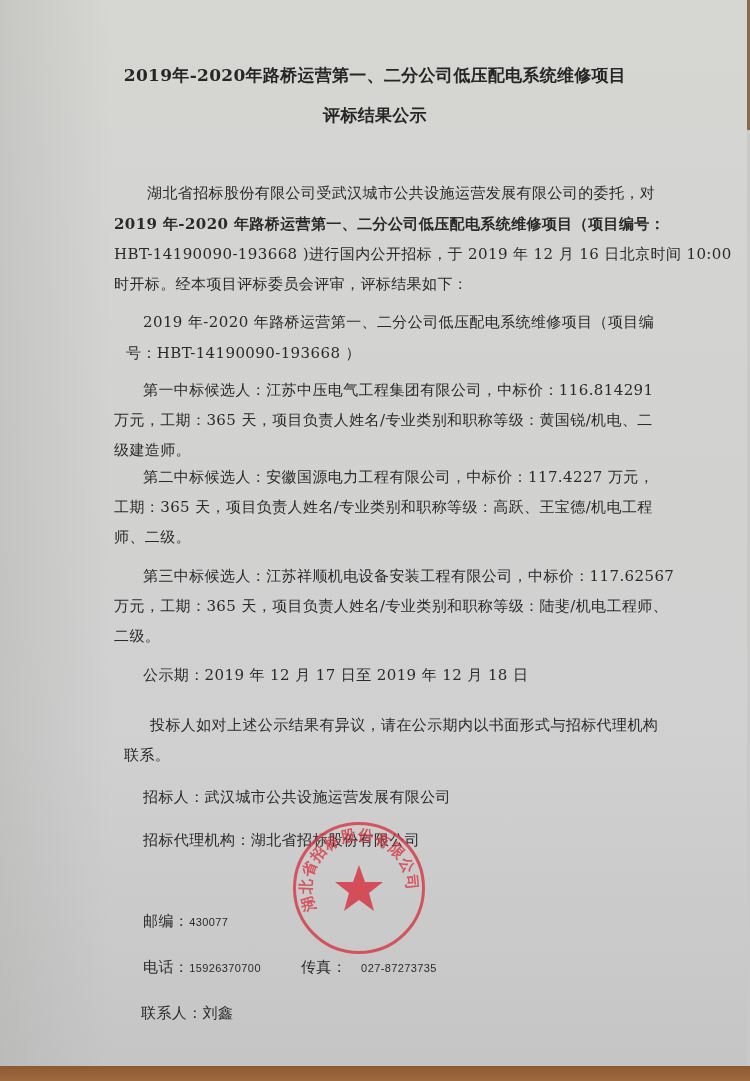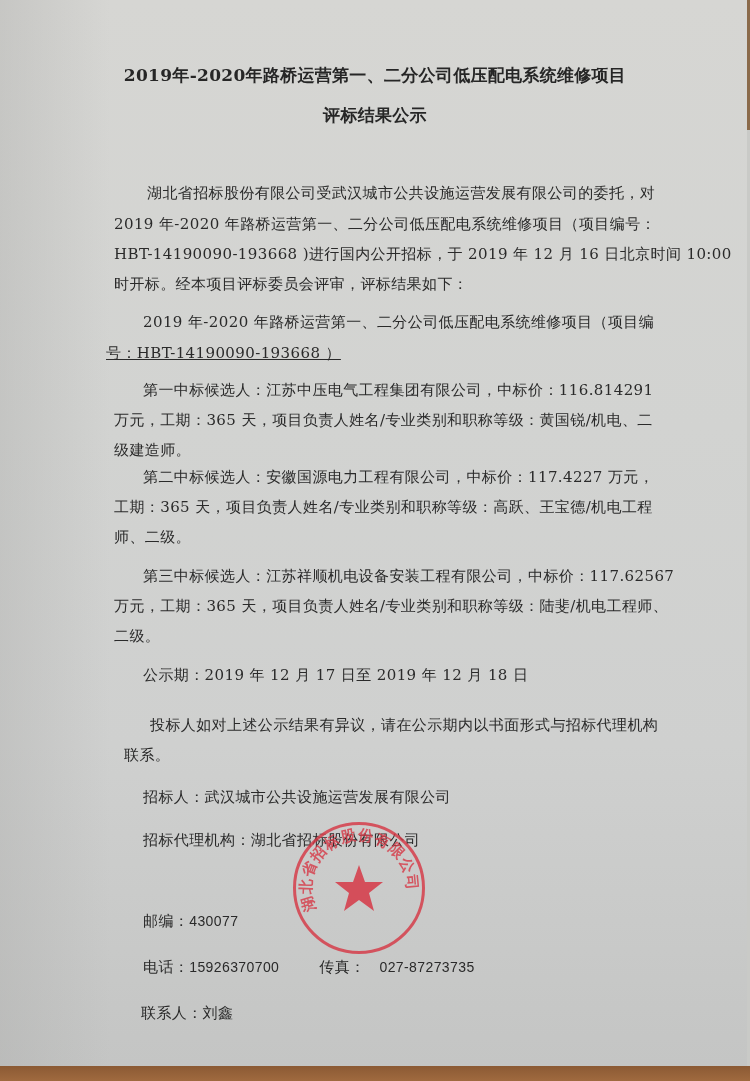--- a/index.html
+++ b/index.html
@@ -25,46 +25,46 @@
     position: absolute; left: 747px; top: 0; width: 3px; height: 130px;
     background: #8a6a4a;
   }
   .line {
     position: absolute; white-space: nowrap; font-size: 15px; letter-spacing: 0.4px;
   }
   .title {
     position: absolute; width: 750px; left: 0; text-align: center;
     font-size: 17px; font-weight: bold; color: #262626; letter-spacing: 0.3px;
   }
-  .sans { font-family: "Liberation Sans", "DejaVu Sans", sans-serif; font-size: 14px; }
+  .sans { font-family: "Liberation Sans", "DejaVu Sans", sans-serif; font-size: 11px; }
   .seal {
     position: absolute; left: 293px; top: 822px; width: 132px; height: 132px;
     border-radius: 50%; border: 3px solid rgba(214,56,70,0.82);
     box-sizing: border-box; pointer-events: none;
   }
   .seal svg { position: absolute; left: 0; top: 0; }
 </style>
 </head>
 <body>
 
 <div class="paper">
 
   <div class="title" style="top:64px;">2019年-2020年路桥运营第一、二分公司低压配电系统维修项目</div>
   <div class="title" style="top:104px;">评标结果公示</div>
 
   <div>
     <div class="line" style="left:147px;top:184px;">湖北省招标股份有限公司受武汉城市公共设施运营发展有限公司的委托，对</div>
-    <div class="line" style="left:114px;top:215px;">2019 年-2020 年路桥运营第一、二分公司低压配电系统维修项目（项目编号：</div>
+    <div class="line" style="left:114px;top:215px;font-weight:bold;">2019 年-2020 年路桥运营第一、二分公司低压配电系统维修项目（项目编号：</div>
     <div class="line" style="left:114px;top:245px;">HBT-14190090-193668 )进行国内公开招标，于 2019 年 12 月 16 日北京时间 10:00</div>
     <div class="line" style="left:114px;top:275px;">时开标。经本项目评标委员会评审，评标结果如下：</div>
   </div>
 
   <div>
     <div class="line" style="left:143px;top:313px;">2019 年-2020 年路桥运营第一、二分公司低压配电系统维修项目（项目编</div>
-    <div class="line" style="left:106px;top:344px;text-decoration:underline;">号：HBT-14190090-193668 ）</div>
+    <div class="line" style="left:126px;top:344px;">号：HBT-14190090-193668 ）</div>
   </div>
 
   <div>
     <div class="line" style="left:143px;top:381px;">第一中标候选人：江苏中压电气工程集团有限公司，中标价：116.814291</div>
     <div class="line" style="left:114px;top:411px;">万元，工期：365 天，项目负责人姓名/专业类别和职称等级：黄国锐/机电、二</div>
     <div class="line" style="left:114px;top:441px;">级建造师。</div>
   </div>
 
   <div>
     <div class="line" style="left:143px;top:468px;">第二中标候选人：安徽国源电力工程有限公司，中标价：117.4227 万元，</div>

